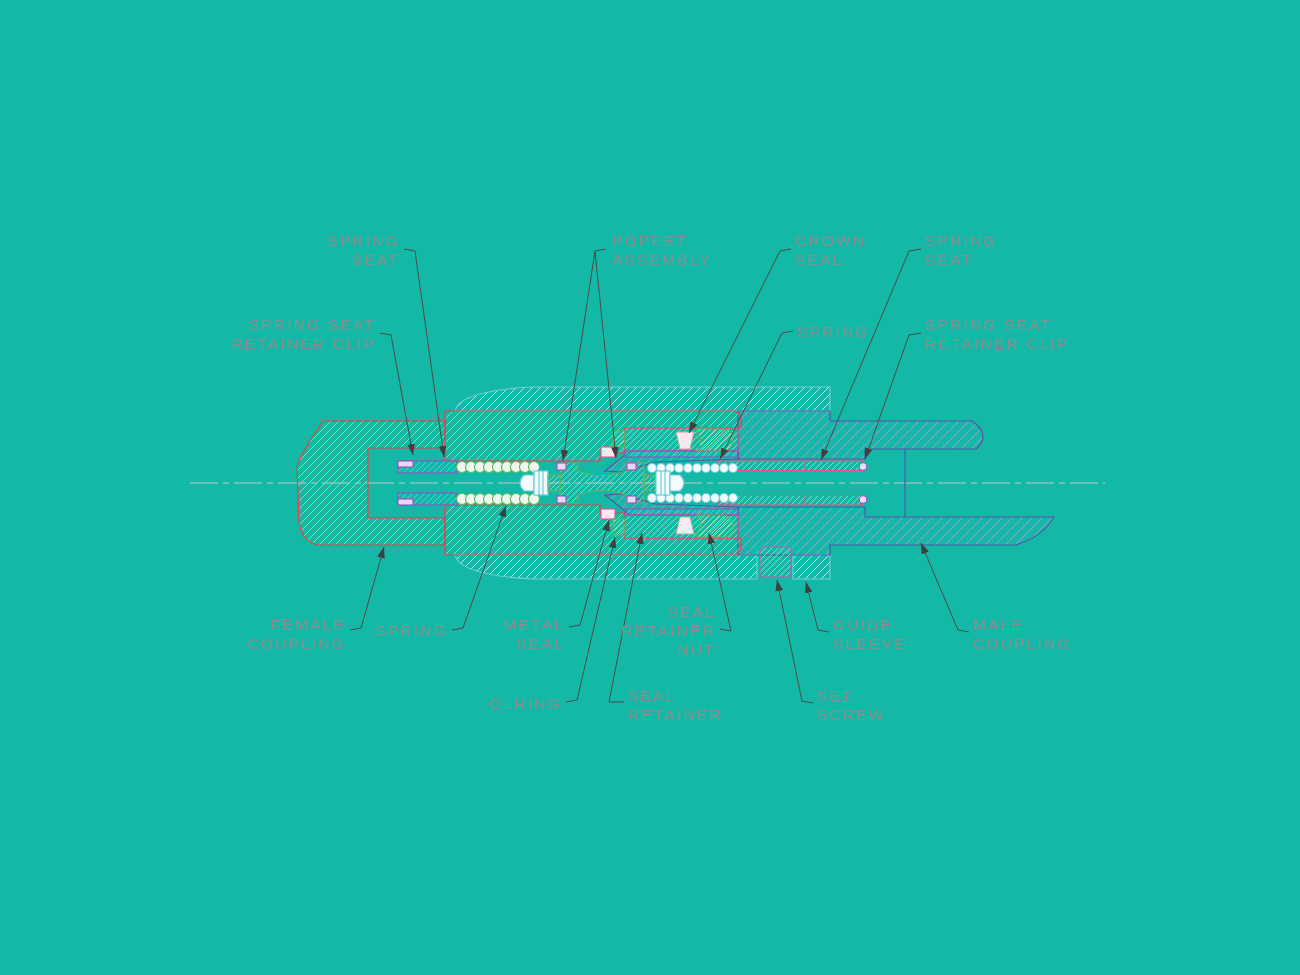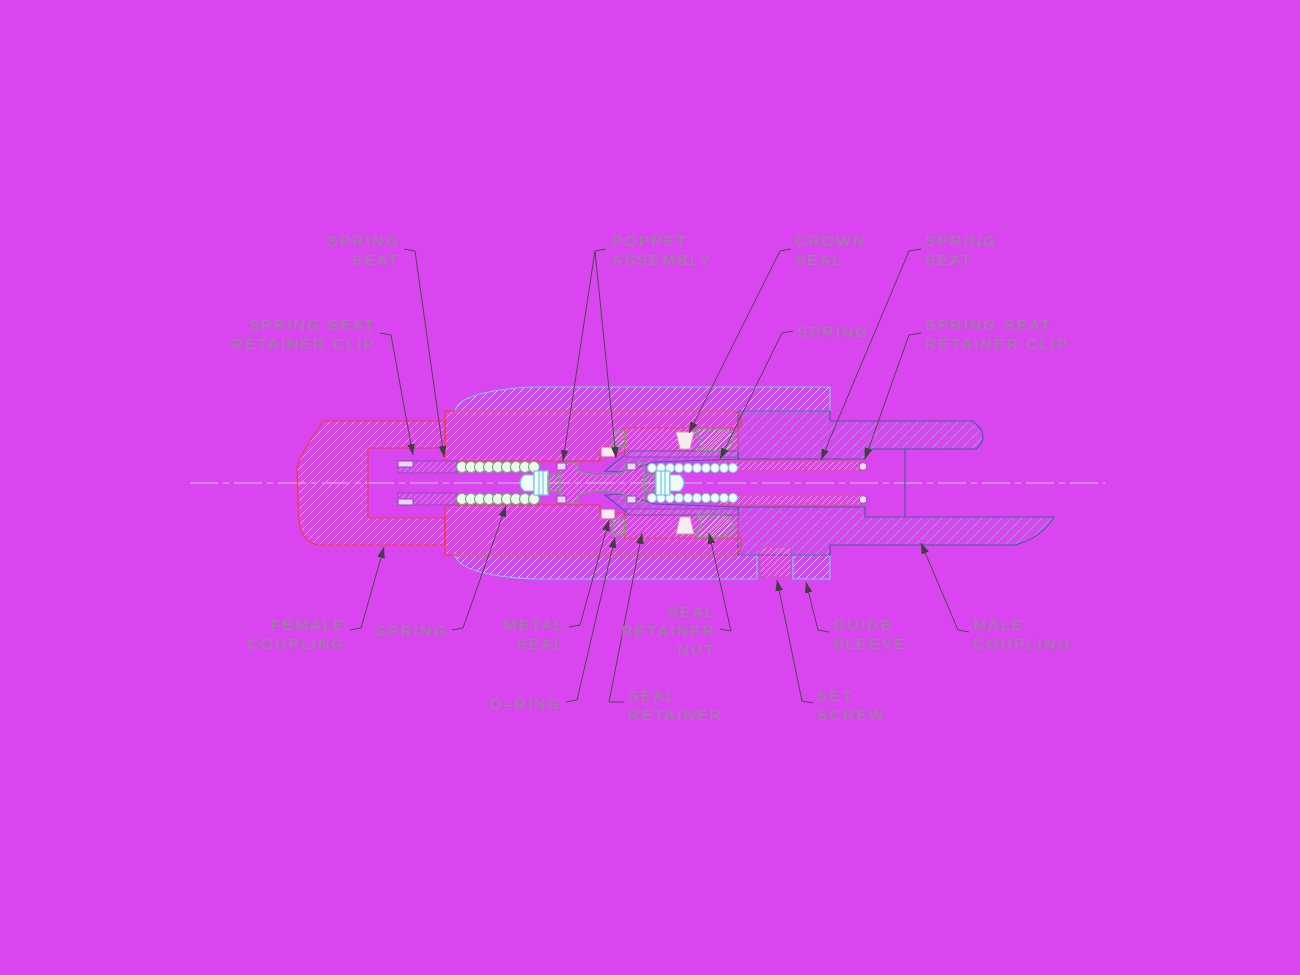--- a/index.html
+++ b/index.html
@@ -1,16 +1,16 @@
 <!DOCTYPE html>
 <html><head>
 <meta charset="utf-8">
 <style>
   html,body{margin:0;padding:0;background:#ffffff;}
-  .stage{position:relative;width:1300px;height:975px;background:#d946ef;overflow:hidden;}
+  .stage{position:relative;width:1300px;height:975px;background:#14b8a6;overflow:hidden;}
   .lbl{font-family:"Liberation Sans", sans-serif;font-size:15.5px;fill:#8d8d8d;letter-spacing:2.2px;}
   .leader{fill:none;stroke:#4a4a4a;stroke-width:1;}
   .cl{stroke:#c8c8c8;stroke-width:1;}
   .oRed{stroke:#ee3d4a;stroke-width:1.2;}
   .oCyan{stroke:#72ccdb;stroke-width:1.2;}
   .oNavy{stroke:#4e59a6;stroke-width:1.2;}
   .oRose{stroke:#e0558f;stroke-width:1.1;}
   .oPurple{stroke:#9a4fc0;stroke-width:1.1;}
   .oGreen{stroke:#5cb85c;stroke-width:1.1;}
   .oMag{stroke:#c05ab5;stroke-width:1.1;}

